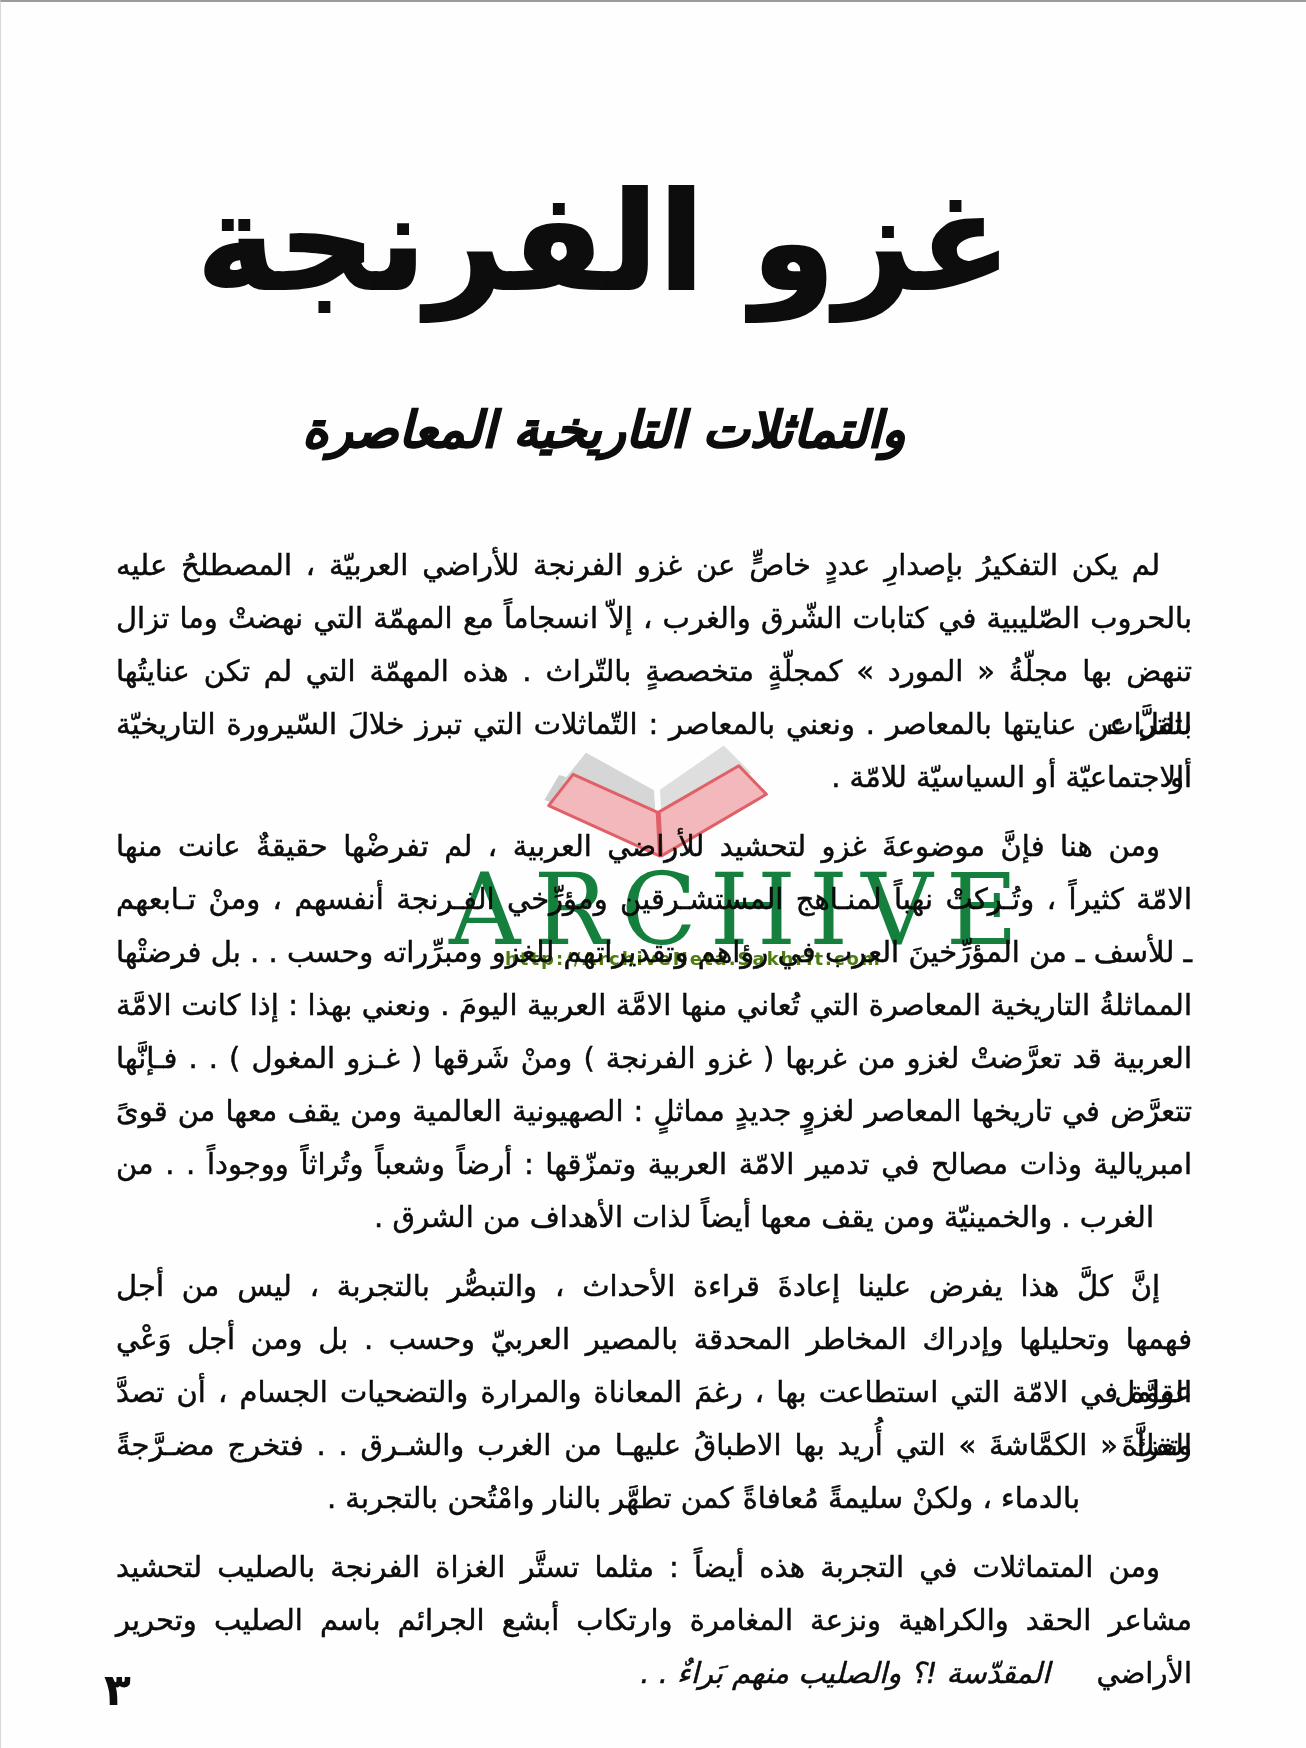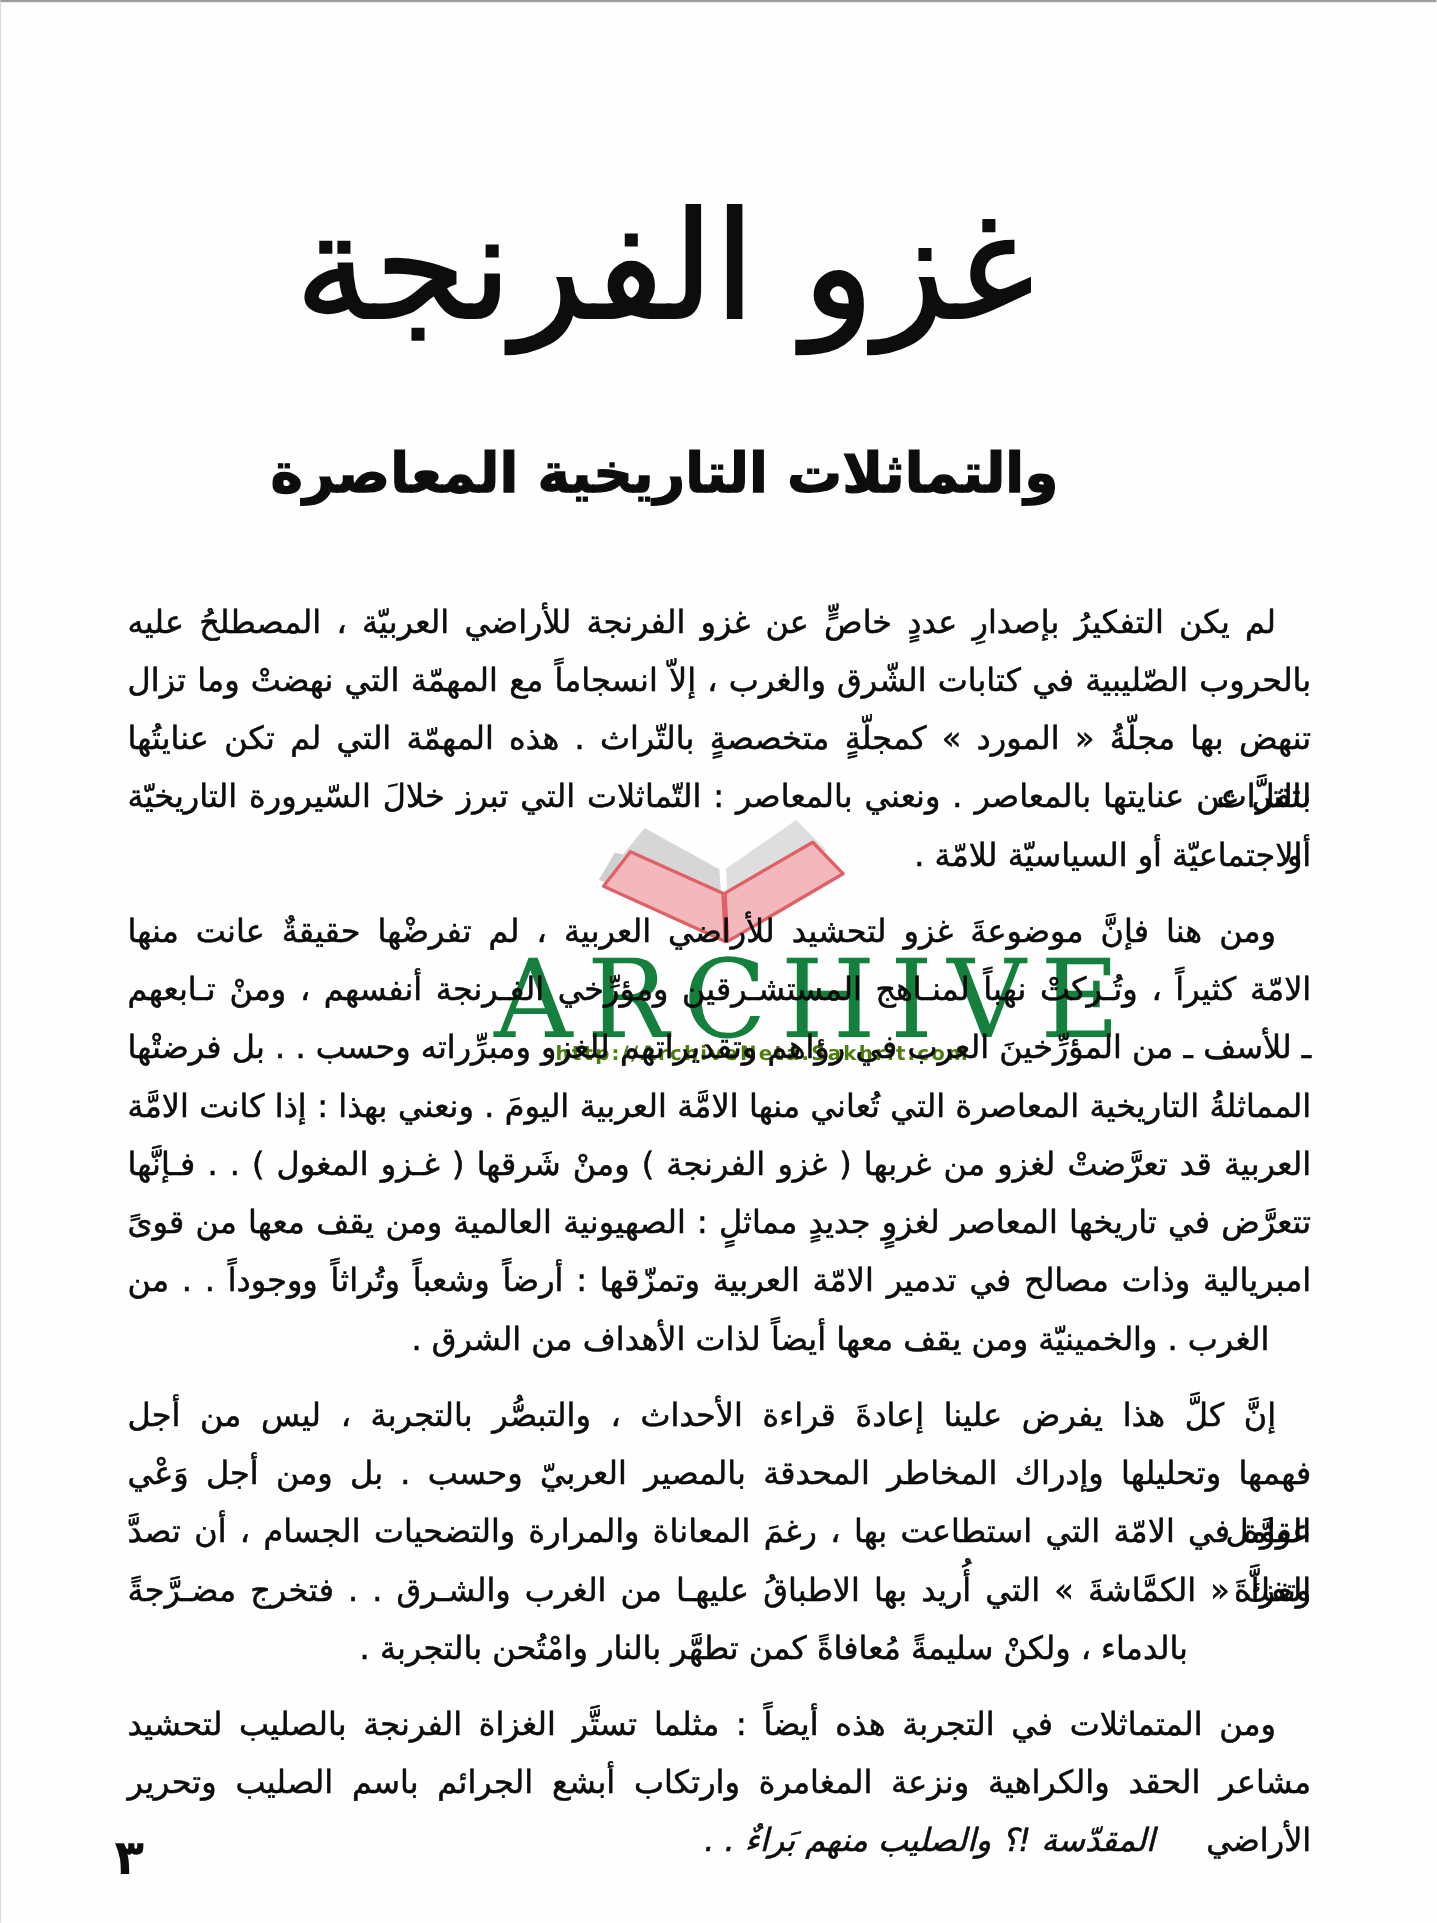--- a/index.html
+++ b/index.html
@@ -24,38 +24,39 @@
   .main-title {
     position: absolute;
     top: 118px;
     left: 0;
     width: 1206px;
     margin: 0;
     text-align: center;
     direction: rtl;
     font-size: 135px;
     line-height: 245px;
-    font-weight: normal;
+    font-weight: bold;
     -webkit-text-stroke: 2px #0d0d0d;
     letter-spacing: 2px;
     z-index: 2;
   }
   .sub-title {
     position: absolute;
     top: 368px;
     left: 0;
     width: 1206px;
     margin: 0;
     text-align: center;
     direction: rtl;
     font-size: 50px;
     line-height: 120px;
     font-weight: bold;
     -webkit-text-stroke: 1.2px #0d0d0d;
     z-index: 2;
+    font-style: italic;
   }
 
   
   .body-text {
     position: absolute;
     top: 521px;
     right: 98px;
     width: 1108px;
     direction: rtl;
     font-size: 29px;

